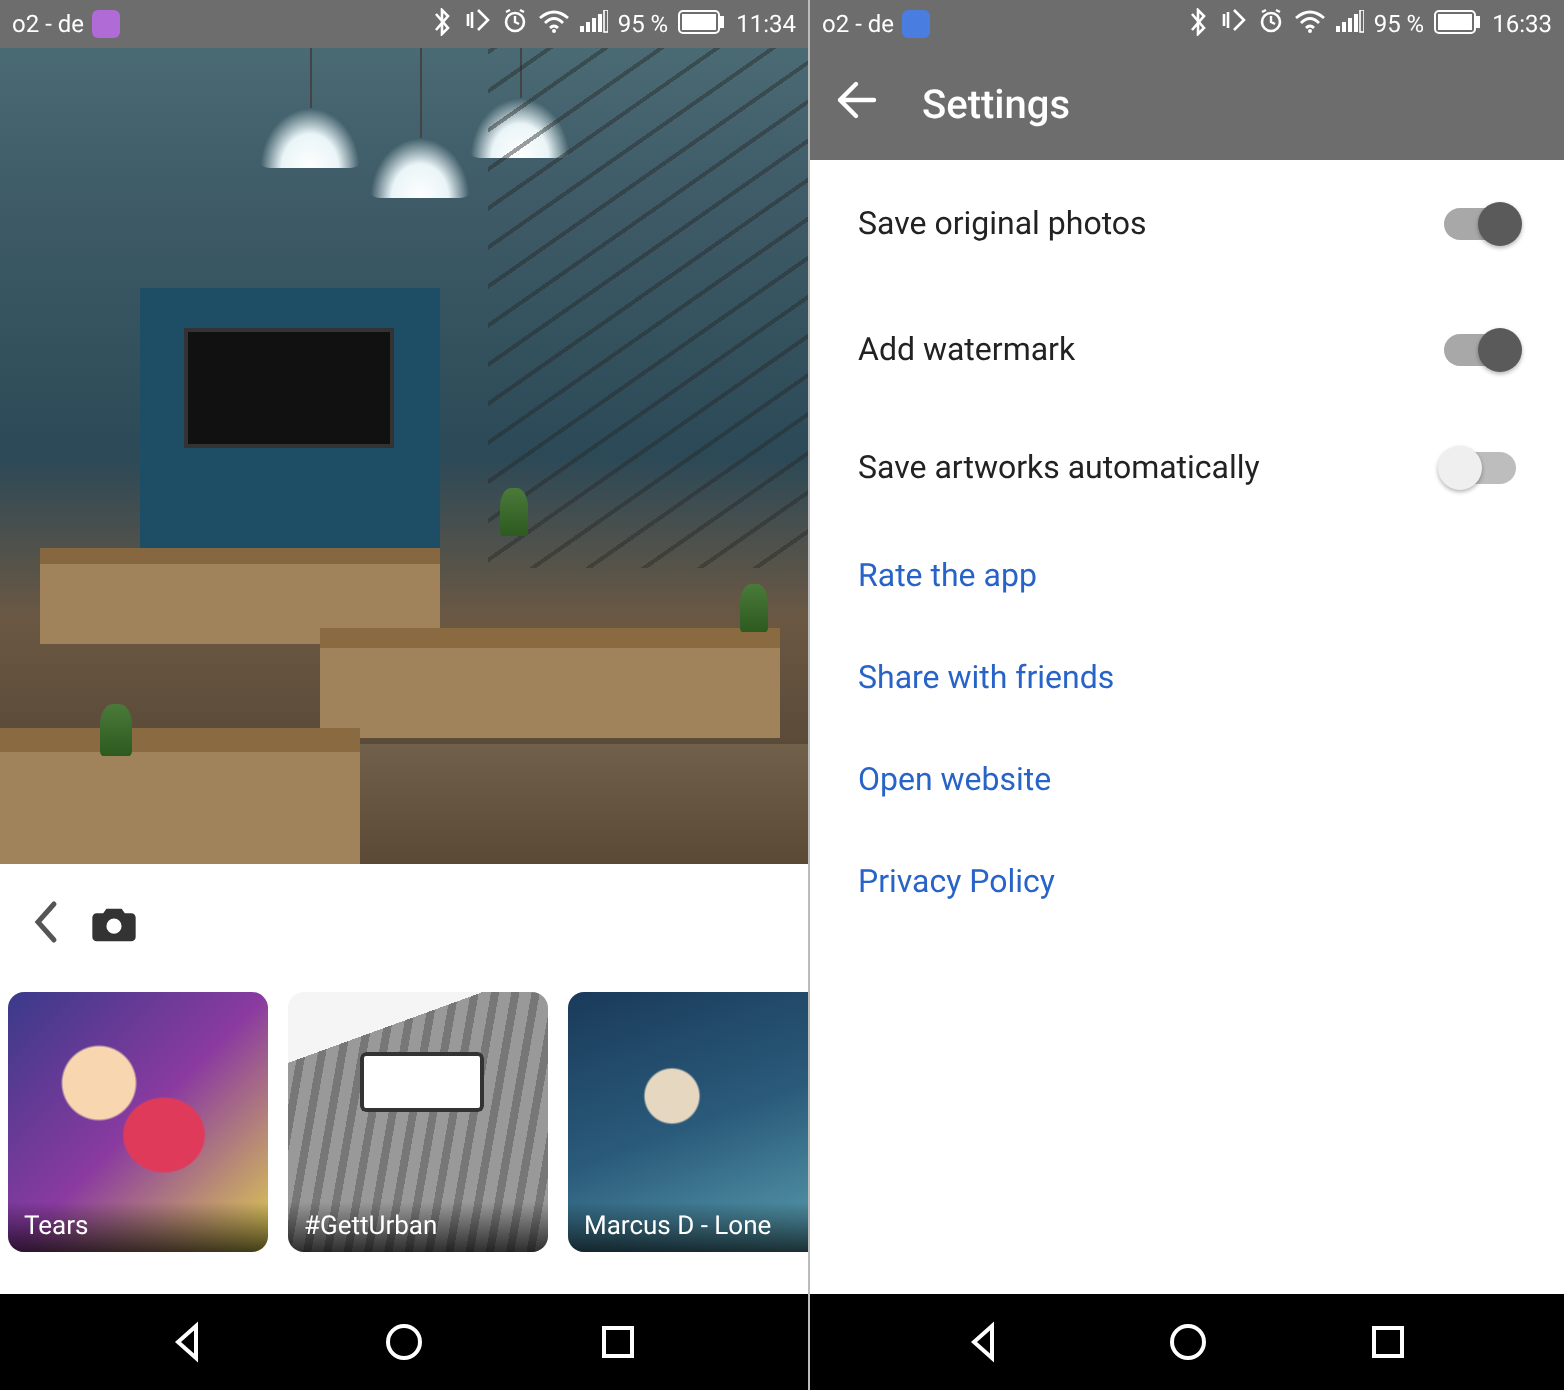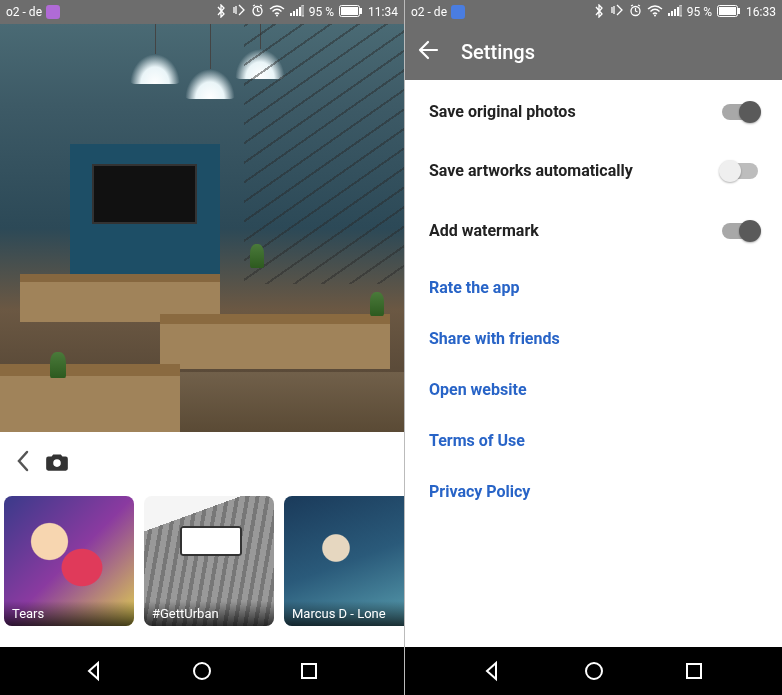--- a/index.html
+++ b/index.html
@@ -162,21 +162,21 @@
     background:#fff;
   }
   .row {
     display:flex;
     align-items:center;
     padding: 22px 24px;
     font-size:16px;
     color:#222;
   }
   .row.twoline { padding-top:18px; padding-bottom:18px; line-height:1.25; }
-  .row .text { flex:1; padding-right:10px;font-weight:bold; }
+  .row .text { flex:1; padding-right:10px; }
   .row.link { color:#2864c7; }
   .switch {
     width:36px; height:16px; border-radius:10px;
     background:#bdbdbd; position:relative;
   }
   .switch::after{
     content:""; position:absolute; top:-3px; width:22px; height:22px; border-radius:50%;
     background:#8a8a8a; box-shadow:0 1px 2px rgba(0,0,0,.3);
   }
   .switch.on::after{ right:-3px; background:#5a5a5a; }
@@ -364,42 +364,39 @@
           </svg>
       </span>
       <span class="title">Settings</span>
     </div>
 
     <div class="settings-list">
       <div class="row">
         <div class="text">Save original photos</div>
         <div class="switch on"></div>
       </div>
+      <div class="row">
+        <div class="text">Add watermark</div>
+        <div class="switch on"></div>
+      </div>
       <div class="row twoline">
         <div class="text">Save artworks automatically</div>
         <div class="switch off"></div>
-      </div>
-      <div class="row">
-        <div class="text">Add watermark</div>
-        <div class="switch on"></div>
       </div>
       <div class="tight">
         <div class="row link">
           <div class="text">Rate the app</div>
         </div>
         <div class="row link">
           <div class="text">Share with friends</div>
         </div>
         <div class="row link">
           <div class="text">Open website</div>
         </div>
         <div class="row link">
-          <div class="text">Terms of Use</div>
-        </div>
-        <div class="row link">
           <div class="text">Privacy Policy</div>
         </div>
       </div>
     </div>
 
     <div class="nav-bar">
       <div class="nav-btn">
         <svg width="22" height="22" viewBox="0 0 22 22">
             <path d="M14 3 L5 11 L14 19 Z" stroke="#fff" fill="none"></path>
           </svg>

